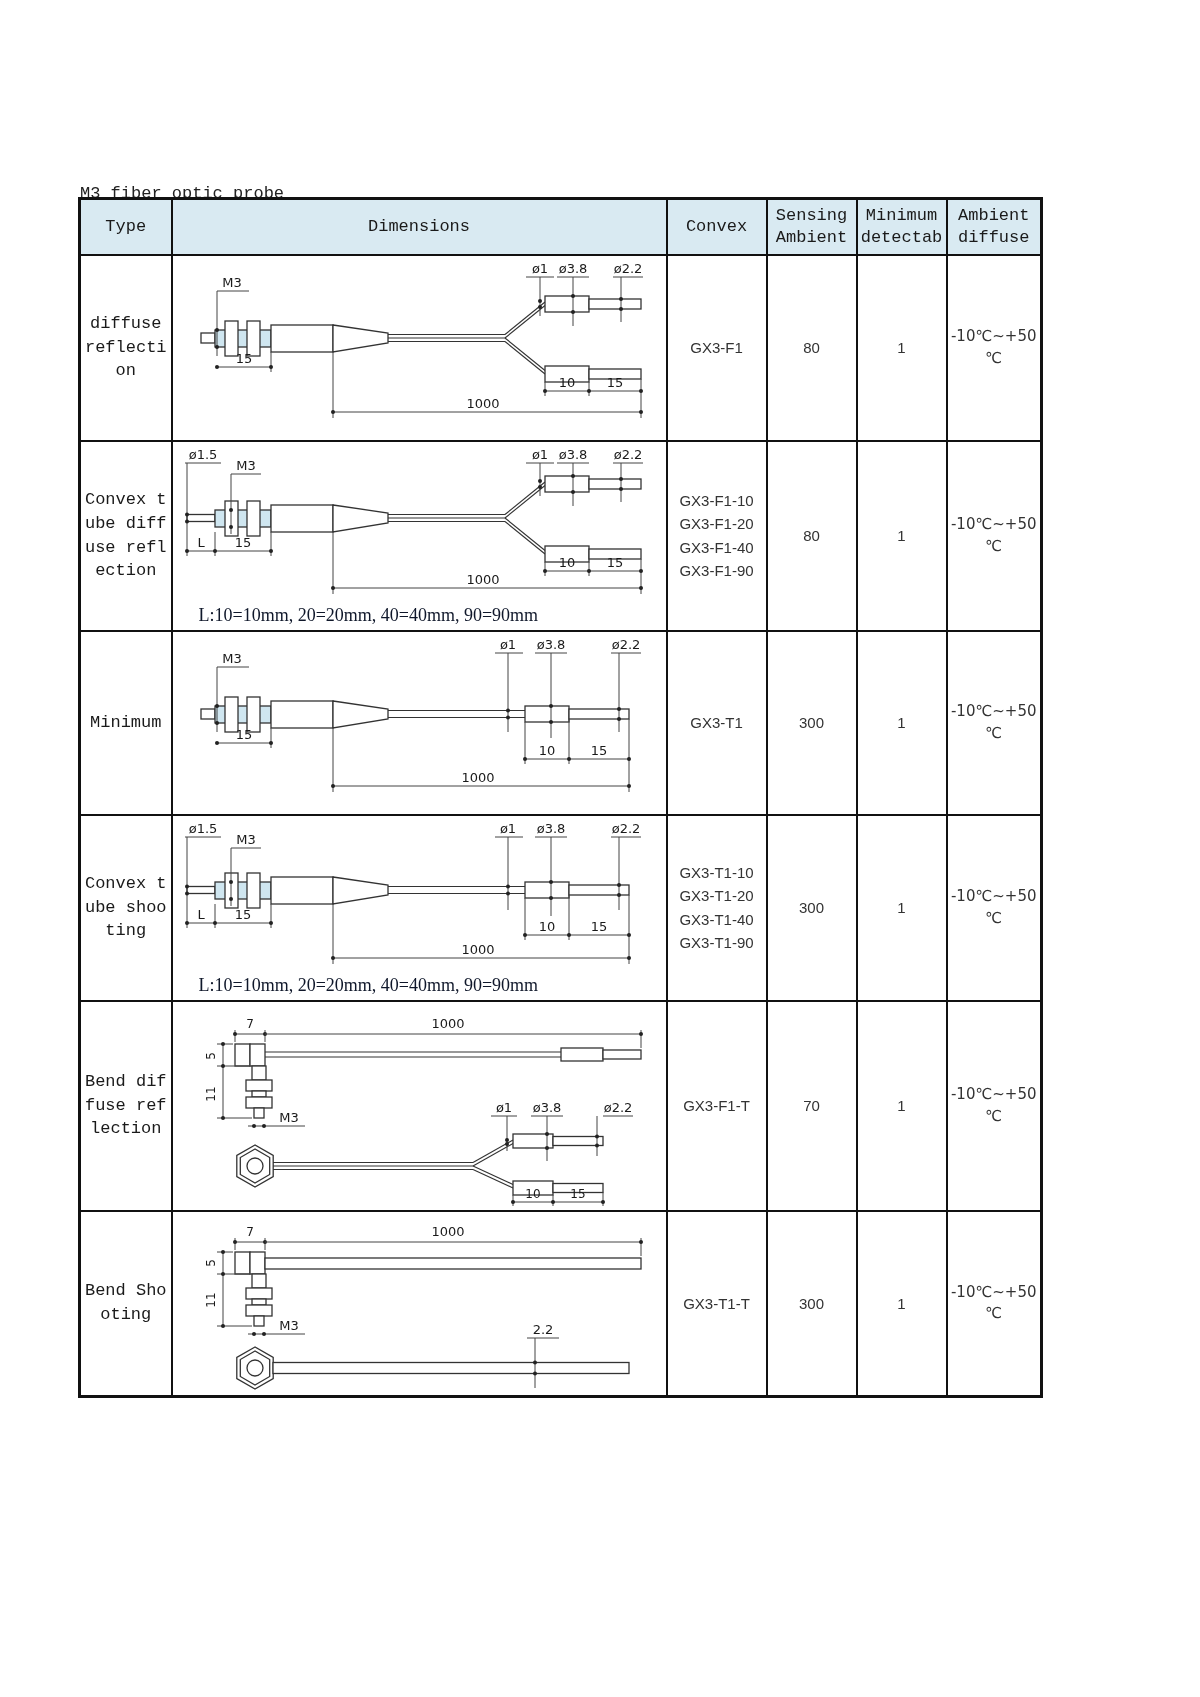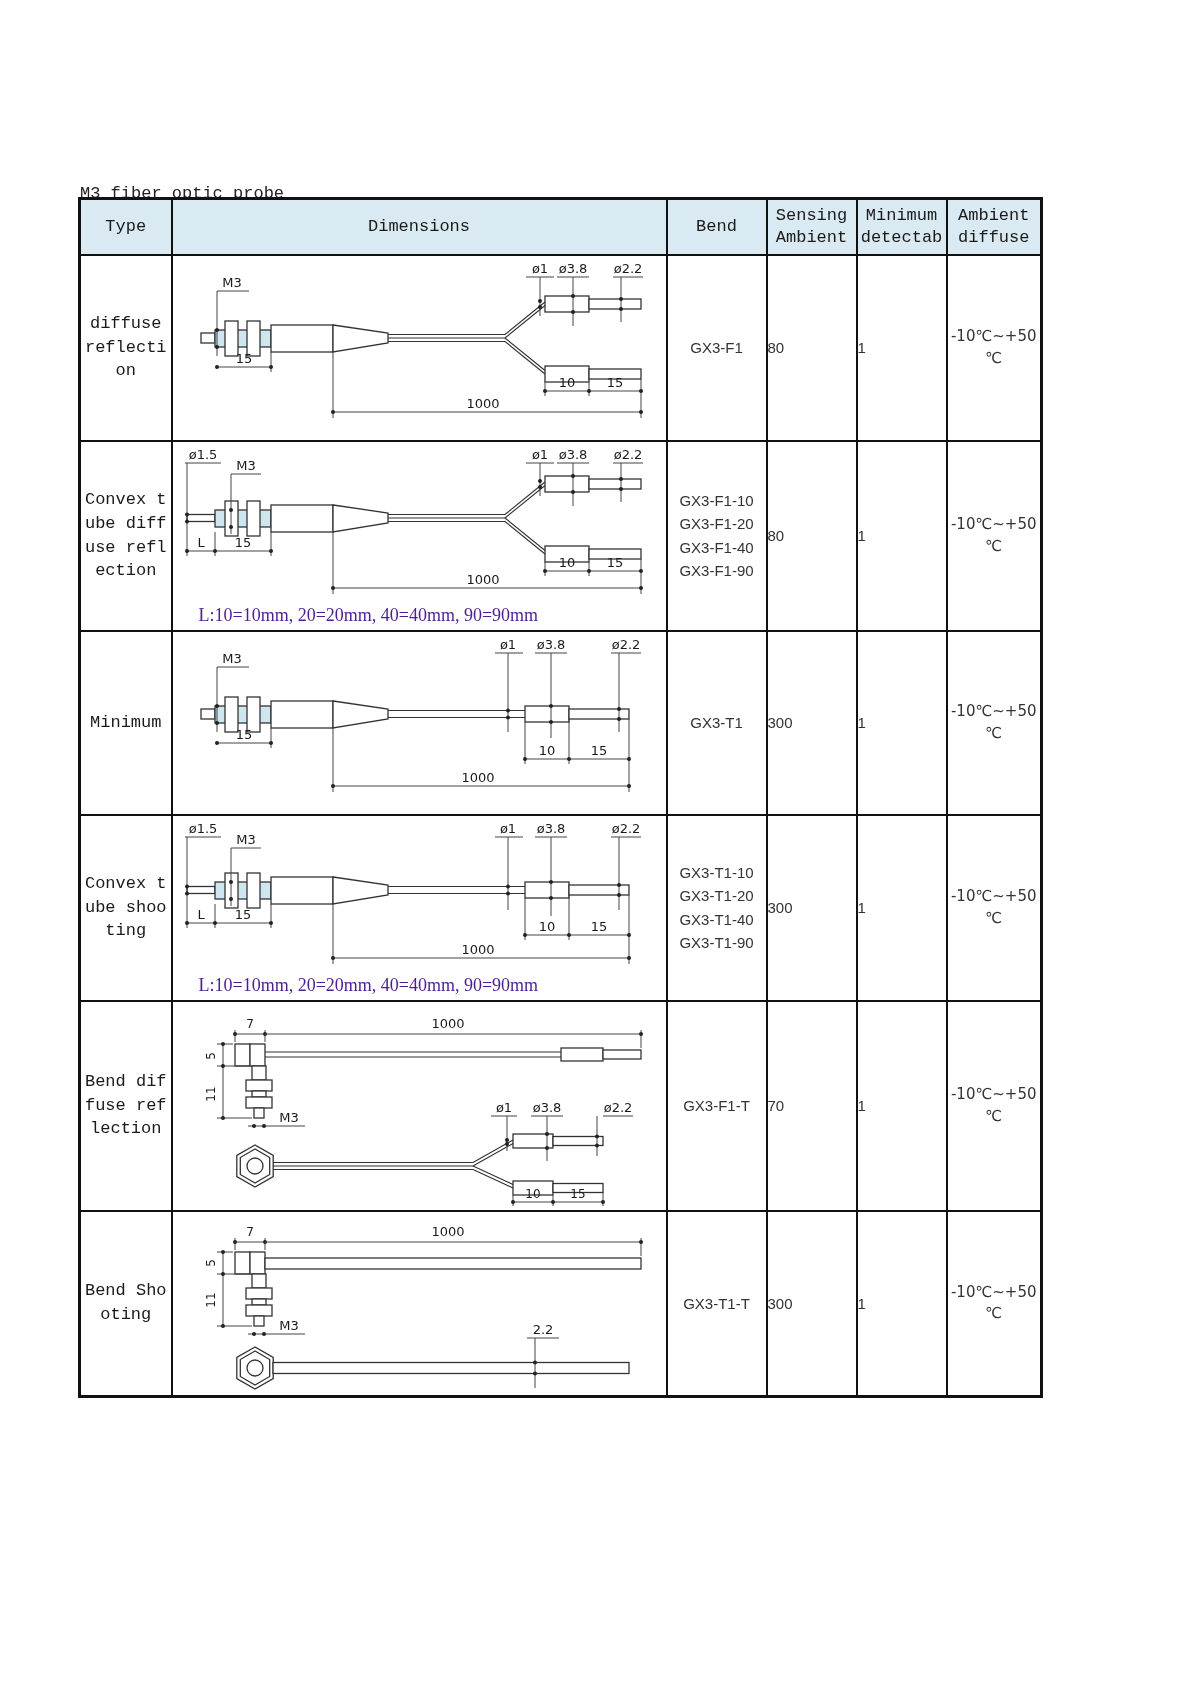--- a/index.html
+++ b/index.html
@@ -4,25 +4,25 @@
 <style>
   * { box-sizing: border-box; }
   body { margin: 0; background: #ffffff; }
   .sheet { position: relative; width: 1200px; height: 1697px; background: #fff; overflow: hidden; }
   .title { position: absolute; left: 80px; top: 184px; font: 17px/1.2 "Liberation Mono", monospace; color: #222; }
   table.spec { position: absolute; left: 78px; top: 197px; border-collapse: collapse; table-layout: fixed; border: 3px solid #111; }
   .spec th, .spec td { border: 2px solid #111; padding: 0; overflow: hidden; }
   .spec th { background: #d9eaf2; font: 17px/1.3 "Liberation Mono", monospace; font-weight: 400; color: #1a1a1a; white-space: pre-line; text-align: center; vertical-align: middle; }
   td.type { font: 17px/1.4 "Liberation Mono", monospace; color: #1a1a1a; text-align: center; vertical-align: middle; word-break: break-all; padding: 0 3px; }
   td.model { font: 15px/1.55 "Liberation Sans", sans-serif; color: #333; text-align: center; vertical-align: middle; white-space: pre-line; margin-top: 36px; }
-  td.num { font: 15px/1.3 "Liberation Sans", sans-serif; color: #333; vertical-align: middle; }
+  td.num { font: 15px/1.3 "Liberation Sans", sans-serif; color: #333; text-align: center; vertical-align: middle; }
   td.temp { font: 15px/1.45 "DejaVu Sans", sans-serif; color: #333; text-align: center; vertical-align: middle; white-space: pre-line; padding: 12px 2px; }
   td.dims { position: relative; vertical-align: top; background: #fff; }
   td.dims svg { display: block; margin: 4px 0 0 0; }
-  .note { position: absolute; left: 26px; bottom: 4px; font: 18px "Liberation Serif", serif; color: #4c1d95; white-space: nowrap; }
+  .note { position: absolute; left: 26px; bottom: 4px; font: 18px "Liberation Serif", serif; color: #0f172a; white-space: nowrap; }
   svg .part { fill: #fff; stroke: #333; stroke-width: 1.3; }
   svg .thread { fill: #cfe6f0; stroke: #333; stroke-width: 1.3; }
   svg .wire { fill: none; stroke: #333; stroke-width: 1.1; }
   svg .dim { stroke: #444; stroke-width: 1; fill: none; }
   svg .dot { fill: #222; stroke: none; }
   svg text { font-family: "DejaVu Sans", sans-serif; font-size: 13px; fill: #1a1a1a; text-anchor: middle; }
   svg text.sm { font-size: 12px; }
 </style>
 </head>
 <body>
@@ -36,21 +36,21 @@
         <col style="width:495px">
         <col style="width:100px">
       <col style="width:90px">
         <col style="width:90px">
         <col style="width:95px">
     </colgroup>
     <thead>
       <tr style="height:56px">
         <th>Type</th>
         <th>Dimensions</th>
-        <th>Bend</th>
+        <th>Convex</th>
         <th>Sensing
 Ambient</th>
         <th>Minimum
 detectab</th>
         <th>Ambient
 diffuse</th>
       </tr>
     </thead>
     <tbody>
 

